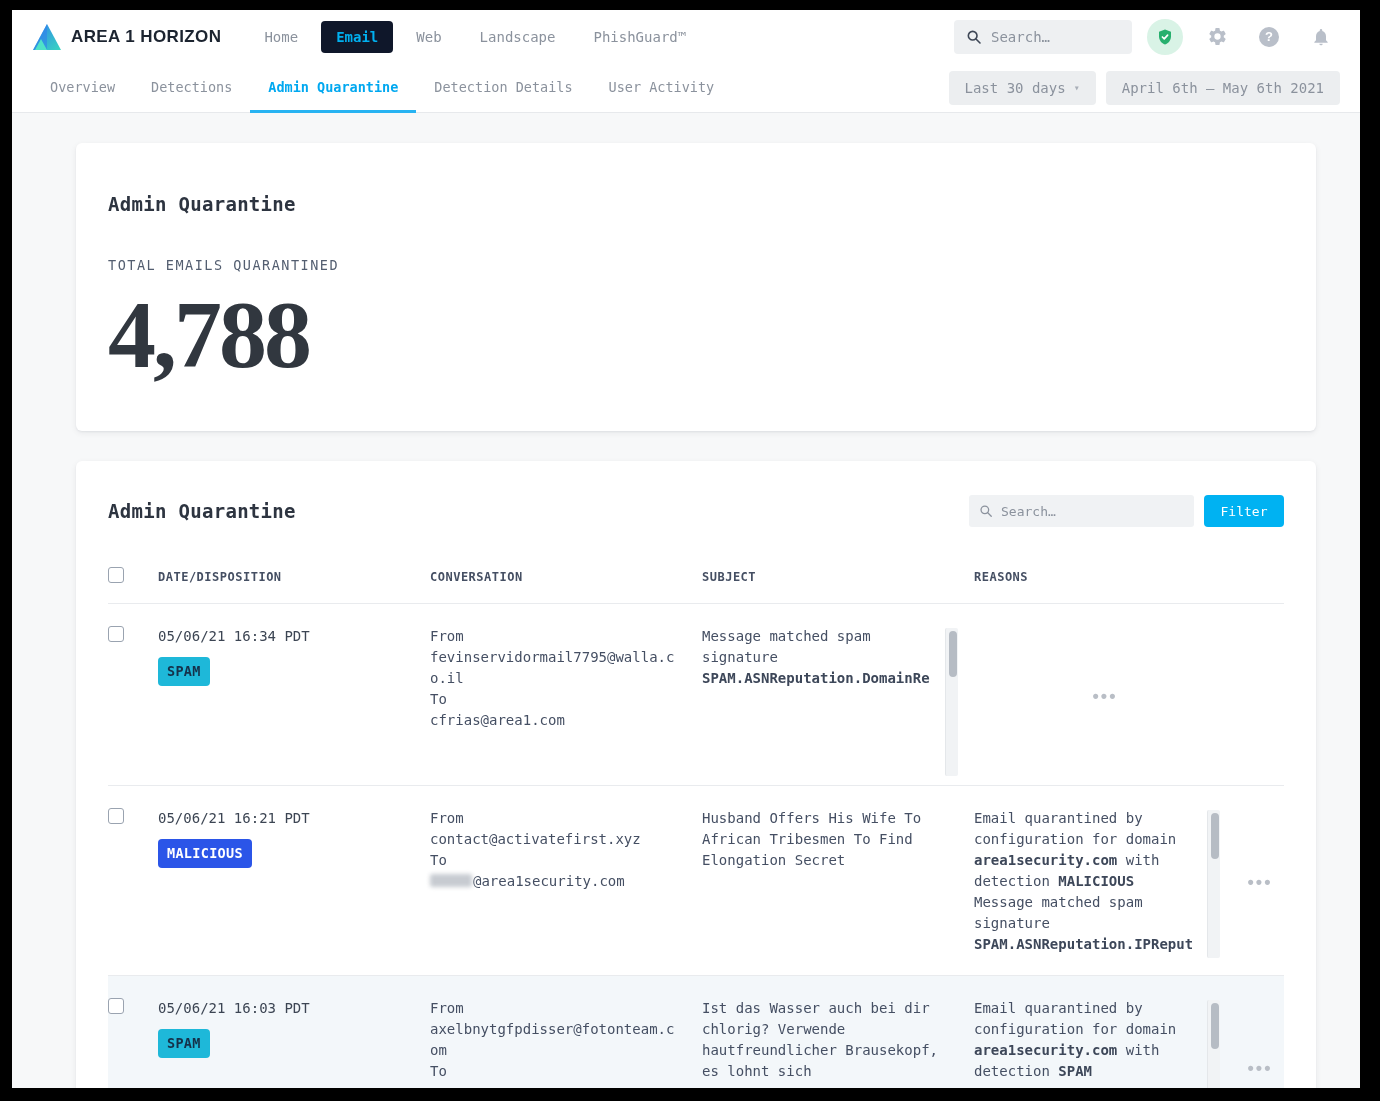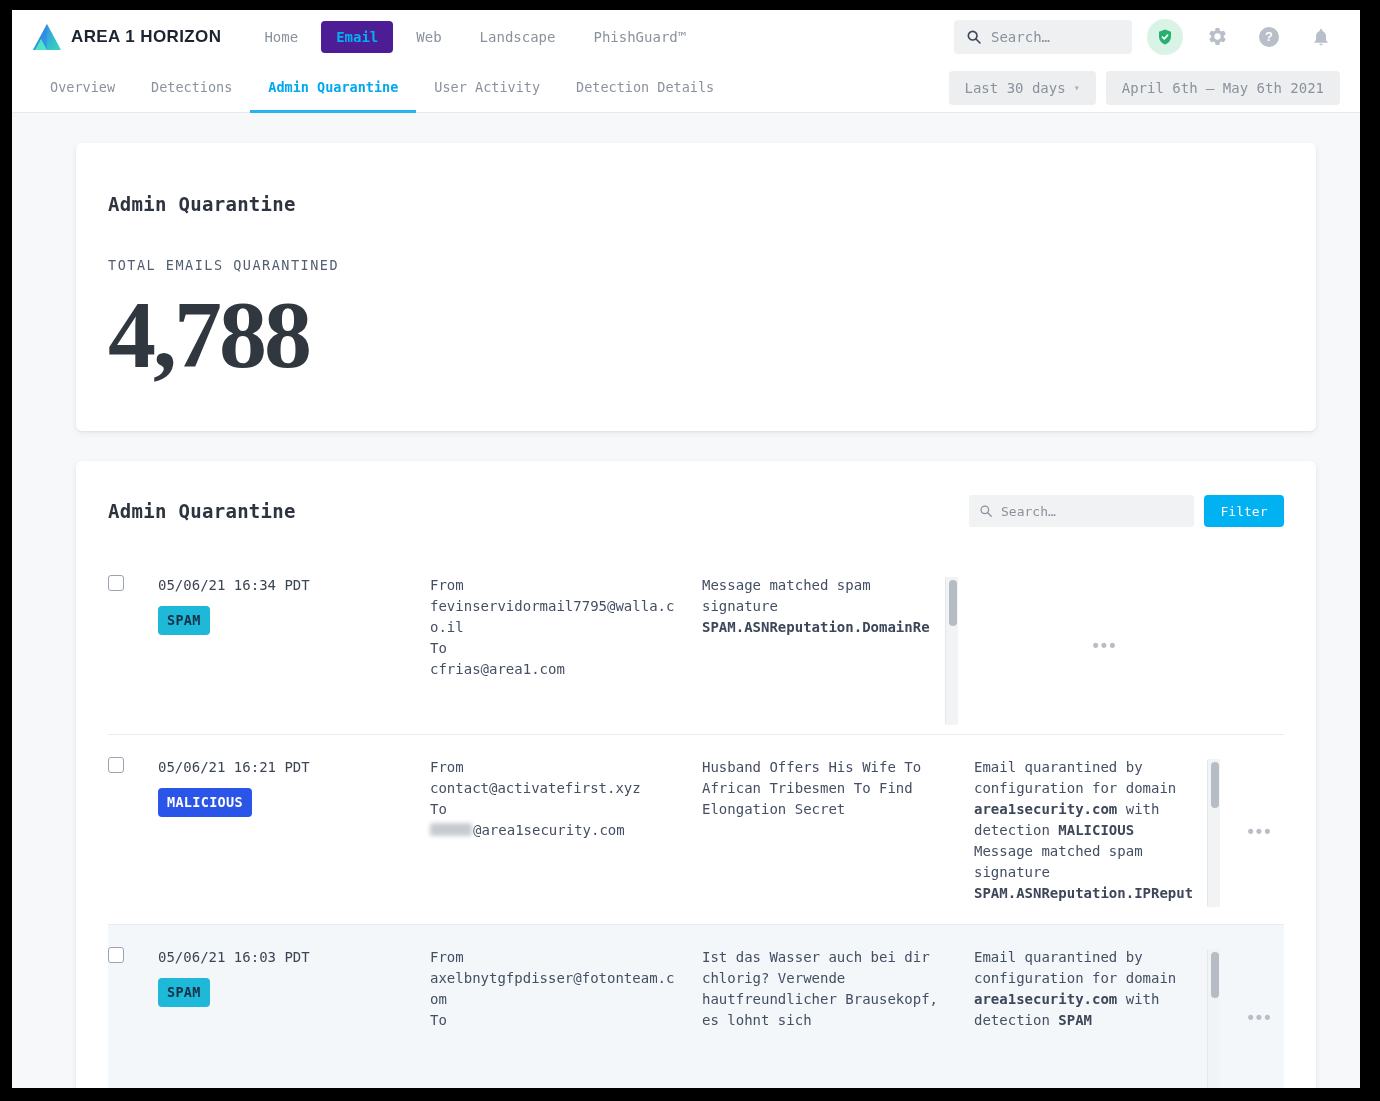--- a/index.html
+++ b/index.html
@@ -17,21 +17,21 @@
 
   
   .topbar{
     height:53px; background:#fff; display:flex; align-items:center;
     padding:0 20px 0 20px;
   }
   .brand{ display:flex; align-items:center; gap:9px; margin-right:28px; }
   .brand-text{ font-family:var(--sans); font-weight:700; font-size:17px; color:#1c2430; letter-spacing:.4px; }
   .topnav{ display:flex; gap:8px; }
   .topnav-item{ font-size:14px; color:#8b929d; padding:8px 15px; border-radius:4px; cursor:pointer; }
-  .topnav-item.active{ color:#00b0f0; background:#4c1d95; font-weight:700; }
+  .topnav-item.active{ color:#00b0f0; background:#0f172a; font-weight:700; }
   .topbar-right{ margin-left:auto; display:flex; align-items:center; gap:14px; }
   .top-search{
     width:178px; height:34px; background:#eef0f2; border-radius:4px;
     display:flex; align-items:center; gap:9px; padding:0 12px;
   }
   .top-search input{
     border:none; outline:none; background:transparent; width:120px;
     font-family:var(--mono); font-size:14px; color:#5a6270;
   }
   .top-search input::placeholder{ color:#8b929d; }
@@ -186,22 +186,22 @@
         </svg>
       </div>
     </div>
   </header>
 
   <div class="subnav">
     <div class="subnav-tabs">
       <span class="subnav-item">Overview</span>
       <span class="subnav-item">Detections</span>
       <span class="subnav-item active">Admin Quarantine</span>
+      <span class="subnav-item">Detection Details</span>
       <span class="subnav-item">User Activity</span>
-      <span class="subnav-item">Detection Details</span>
     </div>
     <div class="subnav-right">
       <button class="range-btn">
         <span>Last 30 days</span>
         <span class="range-caret">▾</span>
       </button>
       <button class="range-btn">
         <span>April 6th — May 6th 2021</span>
       </button>
     </div>
@@ -222,20 +222,28 @@
           <svg width="14" height="14" viewBox="0 0 24 24">
             <circle cx="10" cy="10" r="6.5" fill="none" stroke="#8b929d" stroke-width="2.2"></circle>
             <line x1="15" y1="15" x2="21" y2="21" stroke="#8b929d" stroke-width="2.2" stroke-linecap="round"></line>
           </svg>
           <input placeholder="Search…" style="">
         </div>
         <button class="filter-btn">Filter</button>
       </div>
 
       <div class="tbl">
+        <div class="tbl-grid tbl-header">
+          <div><span class="checkbox"></span></div>
+          <div class="col-head">DATE/DISPOSITION</div>
+          <div class="col-head">CONVERSATION</div>
+          <div class="col-head">SUBJECT</div>
+          <div class="col-head">REASONS</div>
+          <div></div>
+        </div>
         <div>
   <div class="tbl-grid table-row">
     <div><span class="checkbox"></span></div>
     <div class="cell">
       <div class="date-text">05/06/21 16:34 PDT</div>
       <span class="badge badge-spam">SPAM</span>
     </div>
     <div class="cell">
       <div>From</div>
       <div class="addr">fevinservidormail7795@walla.co.il</div>

